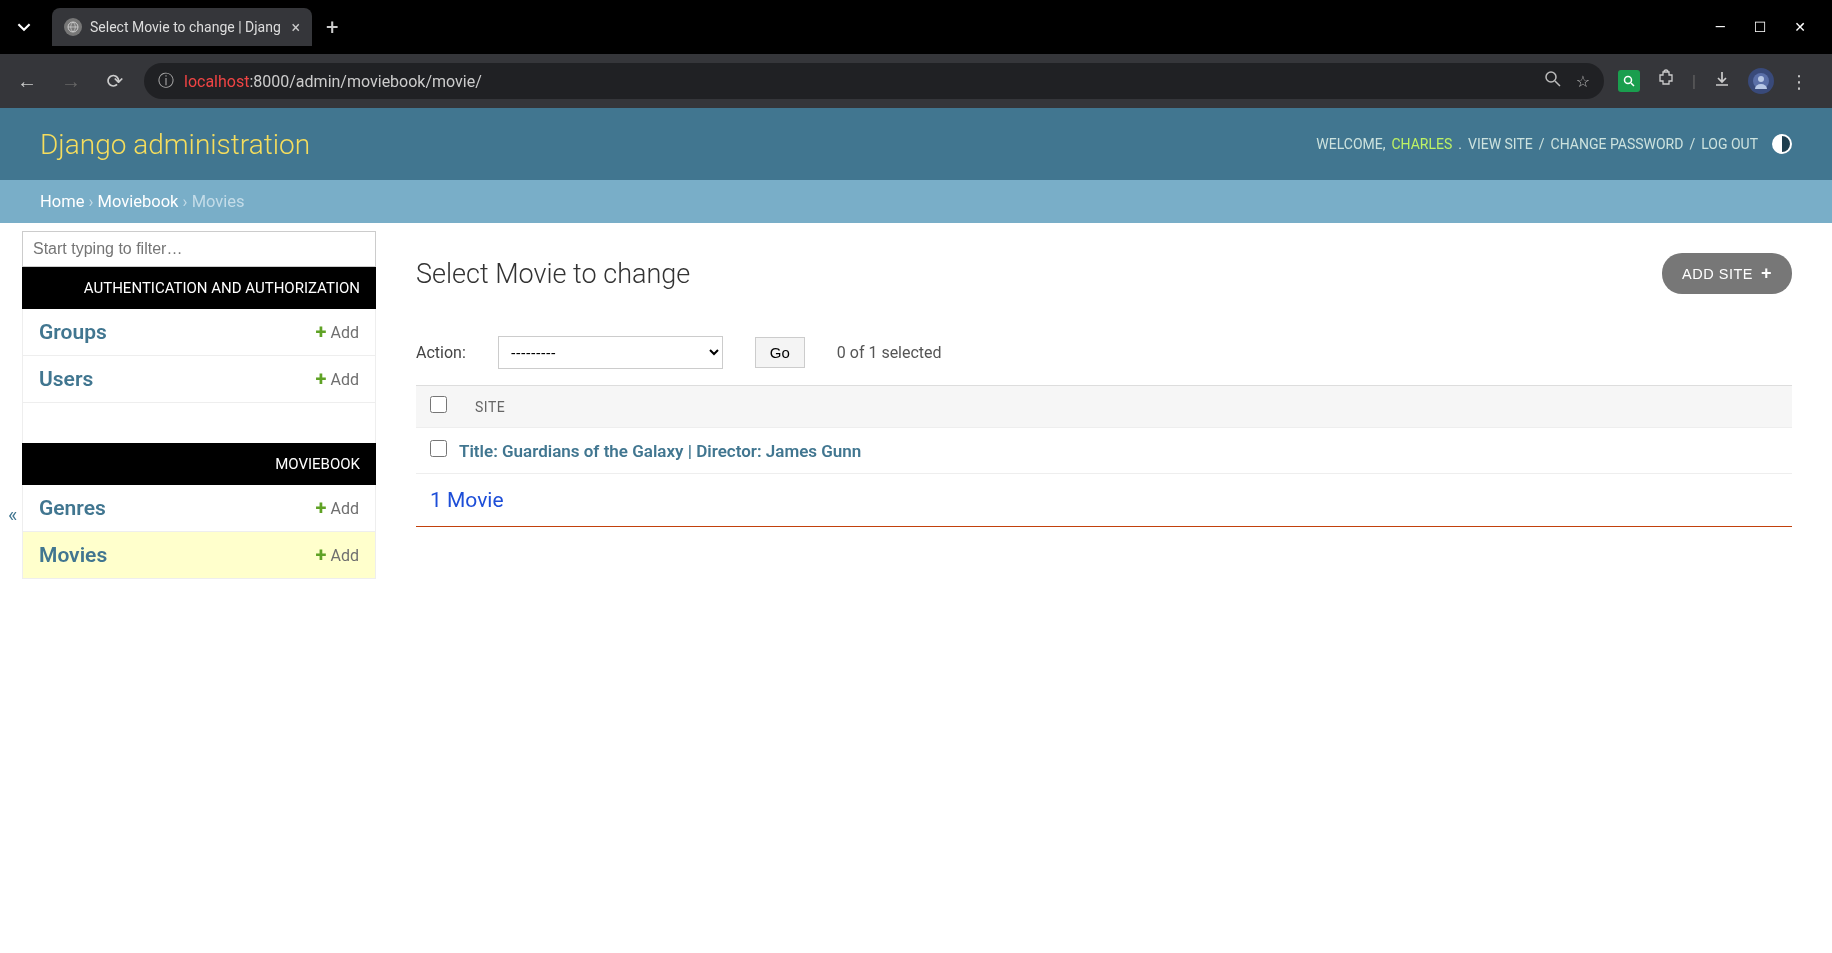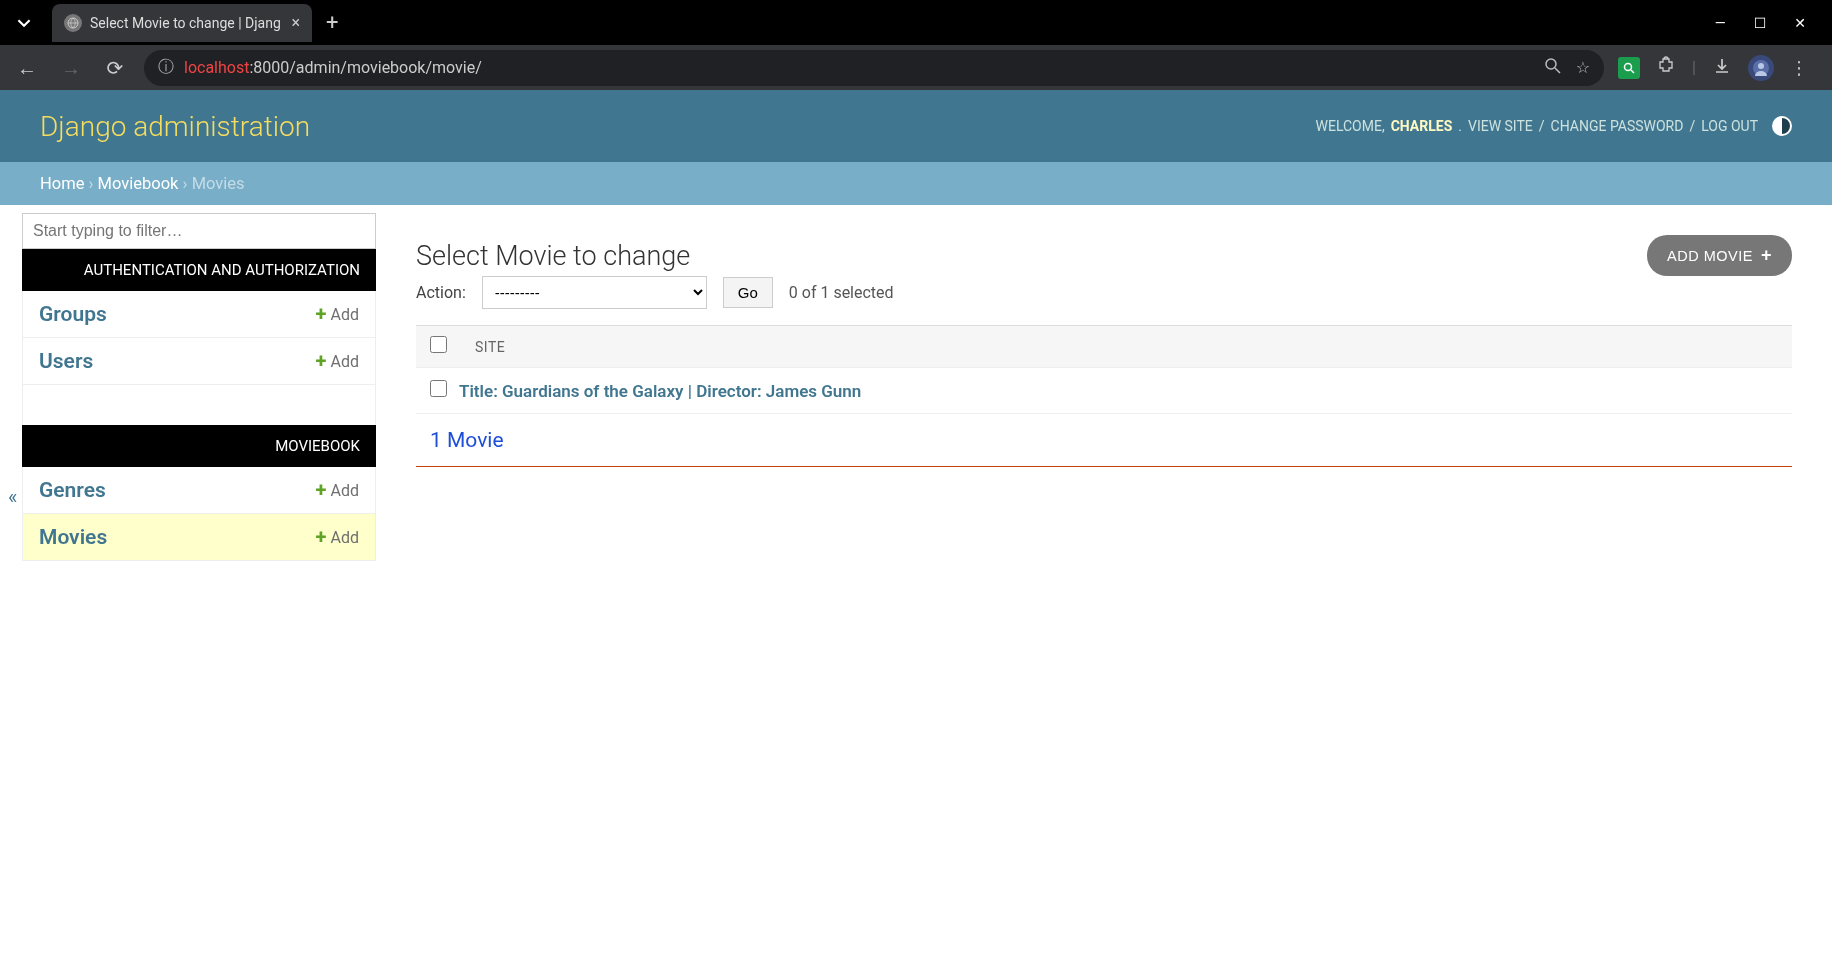--- a/index.html
+++ b/index.html
@@ -1,19 +1,19 @@
 <!DOCTYPE html>
 <html><head>
 <meta charset="utf-8">
 <style>
 * { box-sizing: border-box; margin: 0; padding: 0; }
 body { font-family: "Segoe UI", Roboto, Arial, sans-serif; background: #fff; }
 
 
-.browser-chrome { background: #000; height: 90px; display: flex; flex-direction: column; }
+.browser-chrome { background: #000; height: 108px; display: flex; flex-direction: column; }
 .tab-bar { height: 54px; display: flex; align-items: center; padding: 0 8px; }
 .tab-dropdown { width: 32px; height: 32px; display: flex; align-items: center; justify-content: center; color: #fff; }
 .tab { background: #35363a; height: 38px; display: flex; align-items: center; padding: 0 12px; border-radius: 8px 8px 0 0; margin-left: 12px; min-width: 260px; gap: 8px; }
 .tab-favicon { width: 18px; height: 18px; border-radius: 50%; background: #777; display: flex; align-items: center; justify-content: center; }
 .tab-title { color: #ddd; font-size: 14px; flex: 1; white-space: nowrap; overflow: hidden; text-overflow: ellipsis; }
 .tab-close { color: #ccc; font-size: 16px; cursor: pointer; }
 .new-tab { color: #ccc; font-size: 22px; margin-left: 14px; cursor: pointer; }
 .window-controls { margin-left: auto; display: flex; gap: 28px; padding-right: 18px; color: #fff; }
 .window-controls span { cursor: pointer; font-size: 14px; }
 
@@ -26,21 +26,21 @@
 .url-host { color: #ef4444; }
 .url-right { margin-left: auto; display: flex; gap: 14px; align-items: center; color: #bbb; }
 .ext-icon { width: 22px; height: 22px; background: #1a9e4e; border-radius: 3px; display: flex; align-items: center; justify-content: center; color: #fff; font-size: 12px; }
 .nav-right { display: flex; align-items: center; gap: 16px; padding-right: 12px; }
 .avatar { width: 26px; height: 26px; border-radius: 50%; background: #394a7a; display: flex; align-items: center; justify-content: center; }
 
 
 .dj-header { background: #417690; height: 72px; display: flex; align-items: center; padding: 0 40px; justify-content: space-between; }
 .dj-title { color: #f5dd5d; font-size: 28px; font-weight: 300; }
 .dj-userlinks { color: #cce2de; font-size: 14px; display: flex; align-items: center; gap: 6px; }
-.dj-userlinks .strong { color: #fef9c3; font-weight: bold; }
+.dj-userlinks .strong { color: #bef264; font-weight: normal; }
 .dj-userlinks a { color: #cce2de; text-decoration: none; cursor: pointer; }
 .dj-theme-toggle { width: 20px; height: 20px; border-radius: 50%; background: linear-gradient(90deg, #fff 50%, #1f3e4e 50%); border: 2px solid #fff; margin-left: 8px; cursor: pointer; }
 
 
 .dj-breadcrumbs { background: #79aec8; padding: 12px 40px; color: #c4dce8; font-size: 16.5px; }
 .dj-breadcrumbs a { color: #fff; text-decoration: none; cursor: pointer; }
 
 
 .dj-body { display: flex; min-height: calc(100vh - 108px - 72px - 48px); }
 .dj-sidebar { width: 376px; background: #fff; padding: 8px 0 0 22px; position: relative; }
@@ -54,21 +54,21 @@
 .dj-app-row .add { display: flex; align-items: center; gap: 4px; color: #6f6f6f; font-size: 16px; cursor: pointer; }
 .dj-app-row .add .plus { color: #5fa225; font-weight: bold; font-size: 20px; }
 .dj-app-gap { height: 40px; border-left: 1px solid #eee; border-right: 1px solid #eee; }
 
 .dj-content { flex: 1; padding: 30px 40px; }
 .dj-content-header { display: flex; justify-content: space-between; align-items: center; }
 .dj-content-header h1 { font-size: 27px; font-weight: 300; color: #333; }
 .dj-add-btn { background: #777; color: #fff; border: none; border-radius: 20px; padding: 10px 20px; font-size: 14.5px; letter-spacing: 0.5px; display: flex; align-items: center; gap: 8px; cursor: pointer; }
 .dj-add-btn .plus-icon { font-weight: bold; font-size: 18px; }
 
-.dj-actions { display: flex; align-items: center; gap: 16px; font-size: 16px; color: #444; }
+.dj-actions { margin-top: 42px; display: flex; align-items: center; gap: 32px; font-size: 16px; color: #444; }
 .dj-actions select { padding: 6px 8px; font-size: 15px; min-width: 225px; border: 1px solid #ccc; background: #fff; }
 .dj-actions .go-btn { padding: 6px 14px; border: 1px solid #ccc; background: #f4f4f4; border-radius: 0; cursor: pointer; font-size: 15px; }
 .dj-actions .selcount { color: #555; }
 
 .dj-table { margin-top: 16px; border-top: 1px solid #ddd; }
 .dj-thead { display: flex; align-items: center; background: #f6f6f6; border-bottom: 1px solid #eee; padding: 10px 14px; gap: 28px; }
 .dj-thead .col-check input, .dj-trow .col-check input { width: 17px; height: 17px; }
 .dj-thead .col-movie { color: #666; font-size: 14px; letter-spacing: 0.5px; }
 .dj-trow { display: flex; align-items: center; padding: 12px 14px; gap: 12px; border-bottom: 1px solid #eee; }
 .dj-trow a.rowlink { color: #417690; font-weight: 600; font-size: 17px; text-decoration: none; cursor: pointer; }
@@ -211,21 +211,21 @@
             <span>Add</span>
           </span>
       </div>
     </div>
   </div>
 
   <div class="dj-content">
     <div class="dj-content-header">
       <h1>Select Movie to change</h1>
       <button class="dj-add-btn">
-        <span>ADD MOVIE</span>
+        <span>ADD SITE</span>
         <span class="plus-icon">+</span>
       </button>
     </div>
 
     <div class="dj-actions">
       <span>Action:</span>
       <select>
         <option>---------</option>
       </select>
       <button class="go-btn">Go</button>

